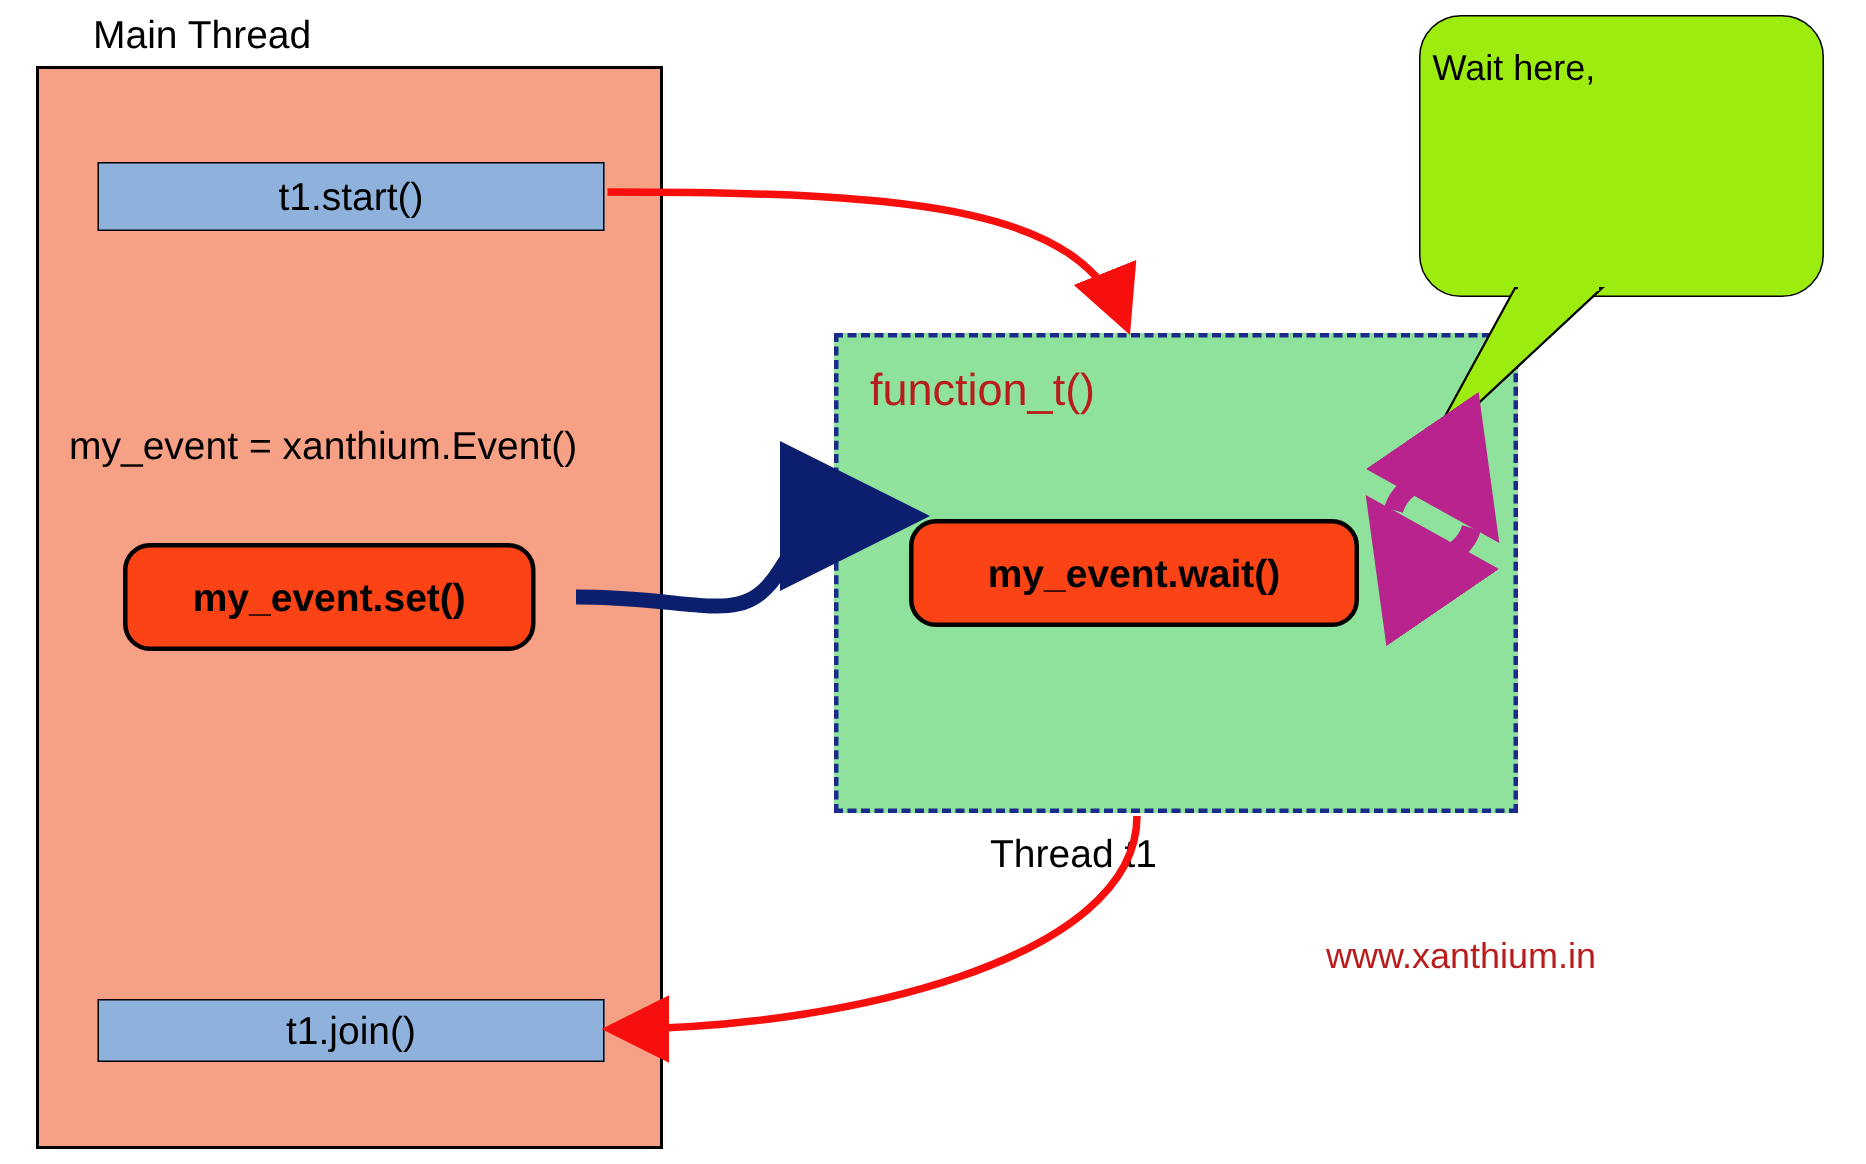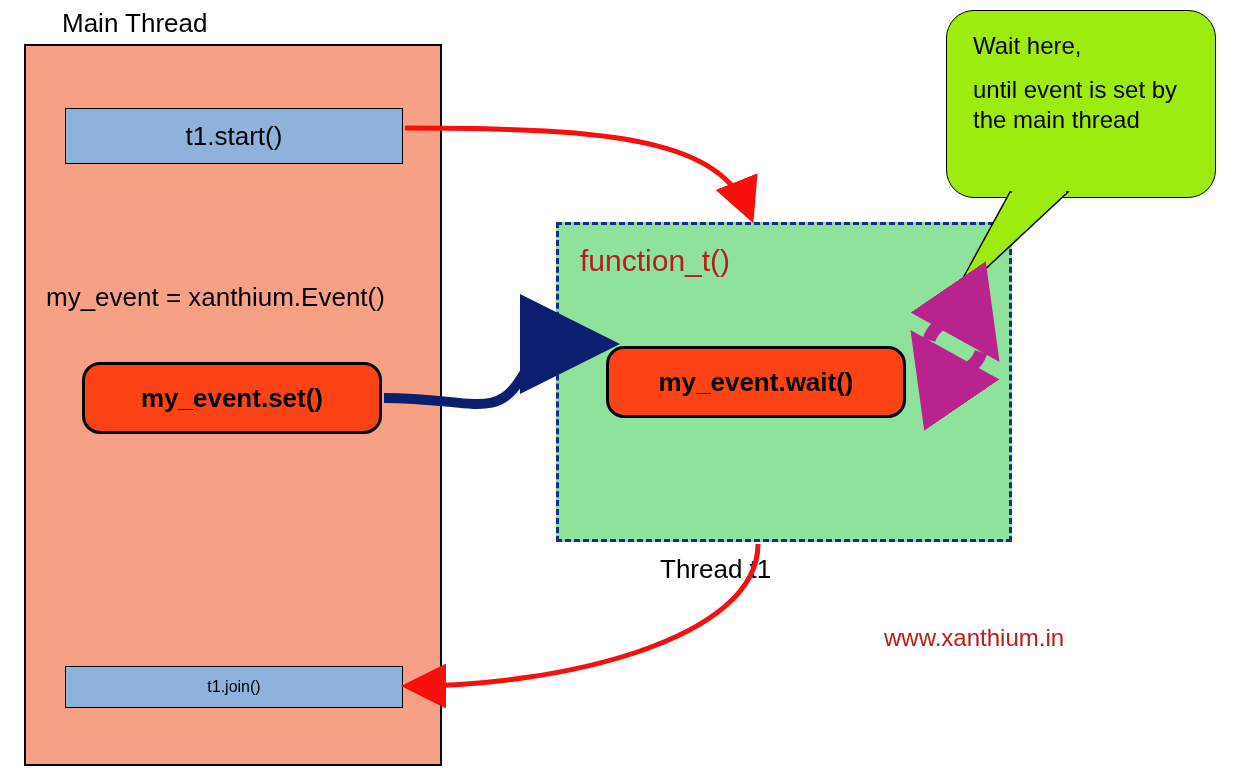--- a/index.html
+++ b/index.html
@@ -17,41 +17,41 @@
     font-size: 26px; color: #000; margin-left: 36px;
   }
   .main-thread-box {
     top: 44px; left: 24px;
     width: 418px; height: 722px;
     background: #f6a085;
     border: 2.5px solid #000;
   }
   .start-box {
     top: 108px; left: 65px;
-    width: 338px; height: 56px;
+    width: 338px; height: 46px;
     background: #8fb2dc;
     border: 1.5px solid #000;
     display:flex; align-items:center; justify-content:center;
     font-size: 26px;
   }
   .join-box {
     top: 666px; left: 65px;
     width: 338px; height: 42px;
     background: #8fb2dc;
     border: 1.5px solid #000;
     display:flex; align-items:center; justify-content:center;
-    font-size: 16px;
+    font-size: 26px;
   }
   .event-decl {
     top: 282px; left: 46px;
     font-size: 26px; color:#000;
   }
   .set-box {
     top: 362px; left: 82px;
-    width: 300px; height: 72px;
+    width: 275px; height: 72px;
     background: #fb4316;
     border: 3px solid #000;
     border-radius: 18px;
     display:flex; align-items:center; justify-content:center;
     font-size: 26px; font-weight: bold;
   }
   .thread-box {
     top: 222px; left: 556px;
     width: 456px; height: 320px;
     background: #8ee29c;
@@ -73,21 +73,21 @@
   .thread-t1-label {
     top: 554px; left: 660px;
     font-size: 26px; color:#000;
   }
   .callout {
     top: 10px; left: 946px;
     width: 270px; height: 188px;
     background: #9dec10;
     border: 1.5px solid #000;
     border-radius: 28px;
-    padding: 20px 26px;
+    padding: 20px 8px;
     font-size: 24px; line-height: 1.25;
   }
   .website {
     top: 624px; left: 884px;
     font-size: 24px; color:#b91c1c;
   }
   svg.overlay {
     position:absolute; top:0; left:0; width:1244px; height:776px;
     pointer-events:none;
   }
@@ -118,21 +118,20 @@
 <div class="abs function-label">function_t()</div>
 
 <div class="abs wait-box">
   <span>my_event.wait()</span>
 </div>
 
 <div class="abs thread-t1-label">Thread t1</div>
 
 <div class="abs callout">
   <div style="margin-bottom:14px;">Wait here,</div>
-  <div>until event is set by the main thread</div>
 </div>
 
 <div class="abs website">www.xanthium.in</div>
 
 <svg class="overlay" viewBox="0 0 1244 776">
   <defs>
     <marker id="arrow-red" viewBox="0 0 10 10" refX="8" refY="5" markerWidth="9" markerHeight="9" orient="auto-start-reverse">
       <path d="M0,0 L10,5 L0,10 z" fill="#f60f0c"></path>
     </marker>
     <marker id="arrow-navy" viewBox="0 0 10 10" refX="8" refY="5" markerWidth="10" markerHeight="10" orient="auto-start-reverse">

